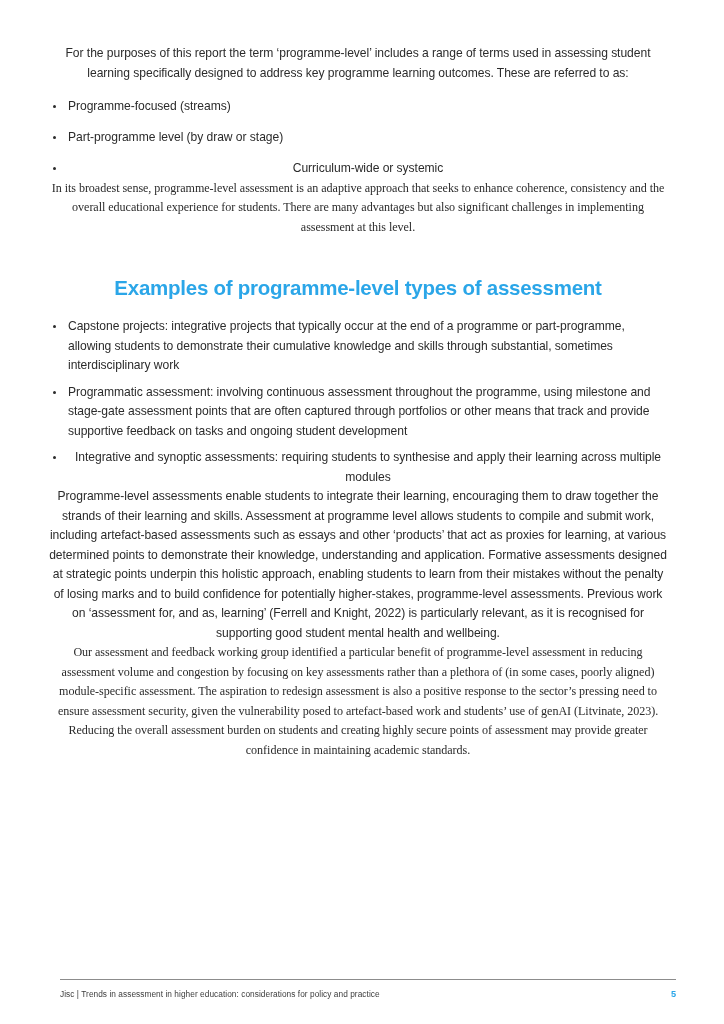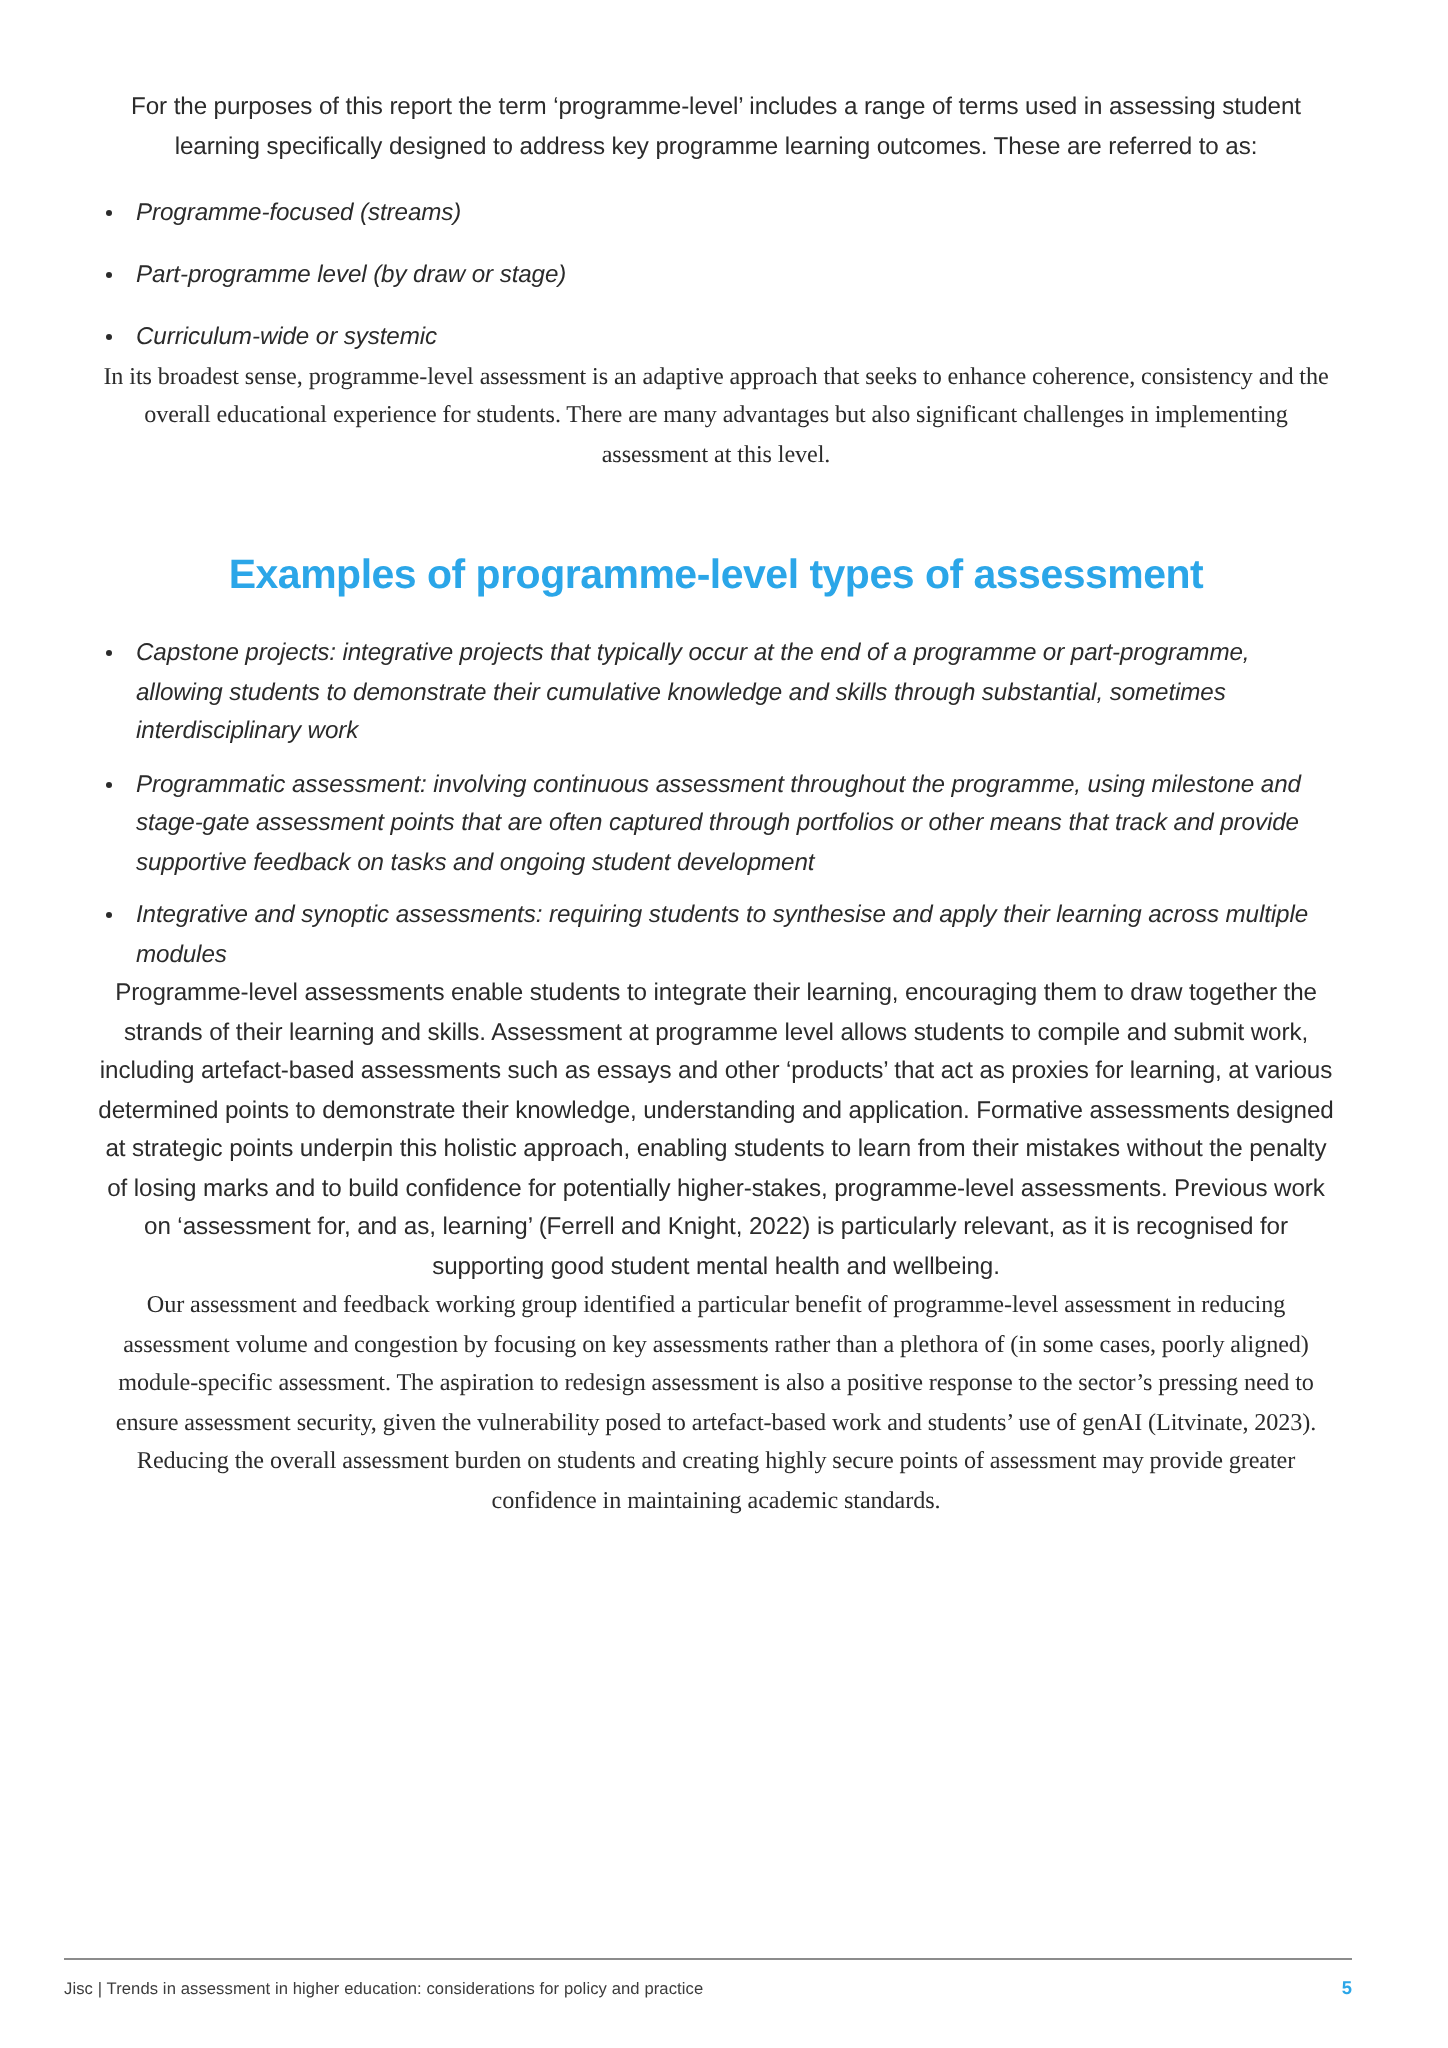--- a/index.html
+++ b/index.html
@@ -34,34 +34,33 @@
     text-align: center;
     letter-spacing: -0.05px;
   }
   .para-gap-lg { margin-top: 20px; font-family: Liberation Serif, serif; }
   .para-gap-md { margin-top: 17px; }
 
   ul.bullets {
     list-style: none;
     margin: 0;
     padding: 0;
-    font-style: italic;
   }
   ul.bullets.tight-top { margin-top: 14px; }
   ul.bullets li {
     position: relative;
     padding-left: 20px;
     font-size: 12.1px;
     line-height: 19.5px;
     color: #2b2b2b;
     letter-spacing: -0.05px;
   }
   ul.bullets.spaced li { margin-bottom: 11.5px; }
   ul.bullets.compact li { margin-bottom: 7px; }
-  ul.bullets li:last-child { margin-bottom: 0; }
+  ul.bullets li:last-child { margin-bottom: 0; text-align: center; }
   ul.bullets li .dot {
     position: absolute;
     left: 5px;
     top: 8px;
     width: 3.2px;
     height: 3.2px;
     border-radius: 50%;
     background: #2b2b2b;
     display: block;
   }
@@ -72,21 +71,21 @@
     line-height: 26px;
     font-weight: bold;
     color: #2ba6e8;
     letter-spacing: -0.25px;
     text-align: center;
   }
   .heading-wrap { margin-top: 38px; margin-bottom: 16px; }
 
   .footer {
     position: absolute;
-    left: 32px;
+    left: 60px;
     right: 48px;
     bottom: 24px;
   }
   .footer-rule {
     height: 1px;
     background: #8c8c8c;
     width: 100%;
     margin-bottom: 8px;
   }
   .footer-row {

